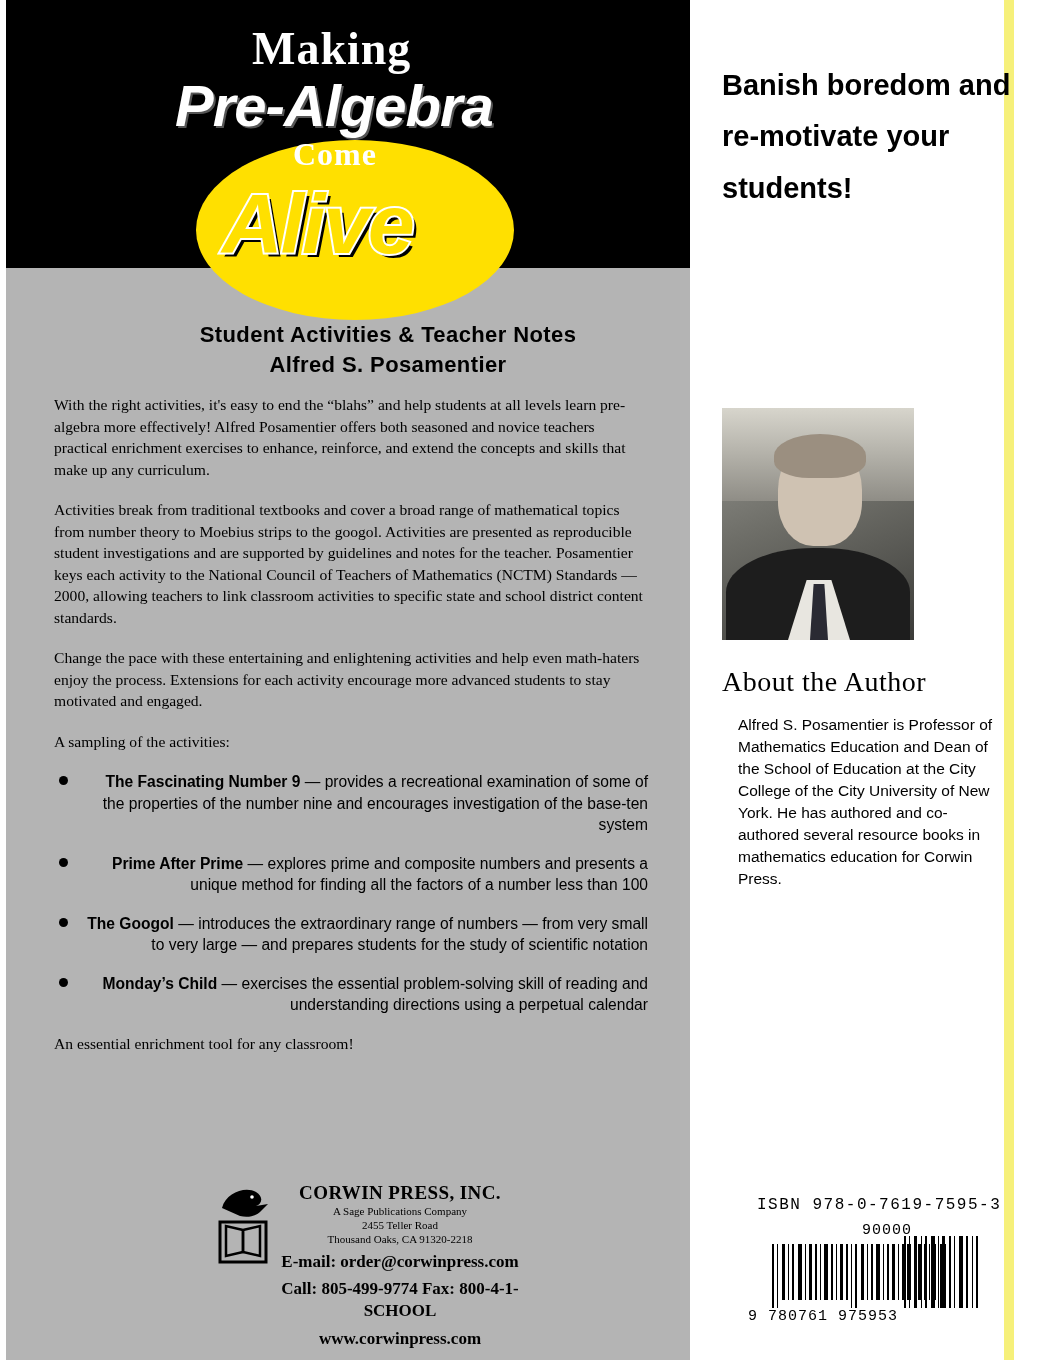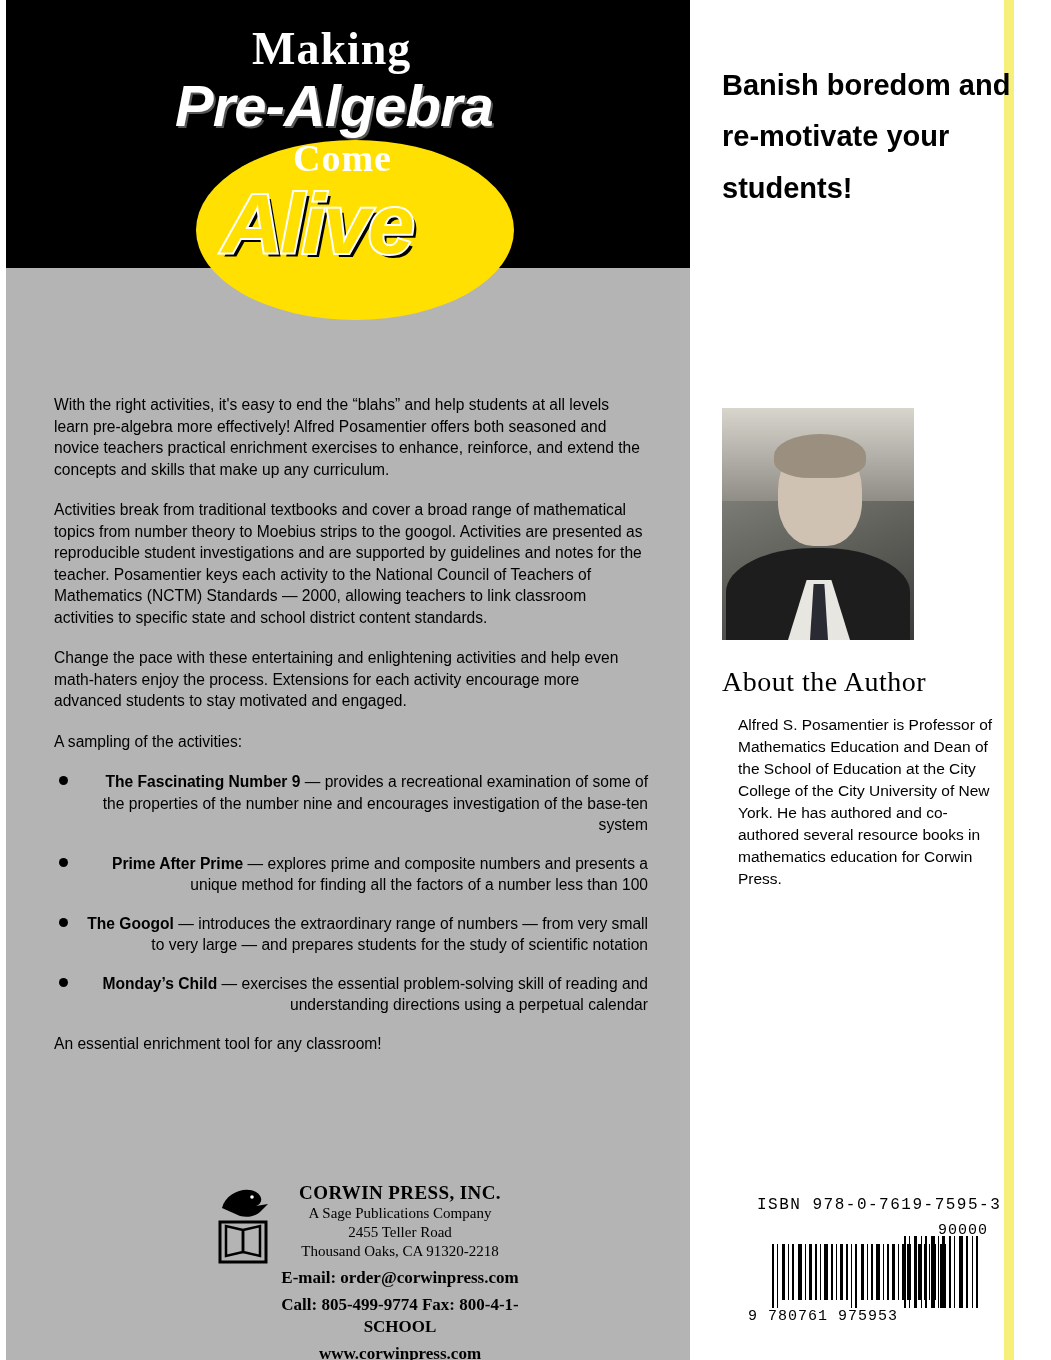--- a/index.html
+++ b/index.html
@@ -20,21 +20,21 @@
   
   .black-block{position:absolute;left:6px;top:0;width:684px;height:268px;background:#000000;}
 
   
   .yellow-ellipse{position:absolute;left:196px;top:140px;width:318px;height:180px;background:#ffe000;border-radius:50%;}
 
   
   .title-making{position:absolute;left:252px;top:22px;color:#ffffff;font-family:"Liberation Serif",serif;font-weight:bold;font-size:46px;letter-spacing:1px;}
   .title-pre{position:absolute;left:175px;top:72px;font-family:"Liberation Sans",sans-serif;font-style:italic;font-weight:bold;font-size:58px;color:#ffffff;
       -webkit-text-stroke:3px #000;paint-order:stroke fill;letter-spacing:-1px;text-shadow:2px 2px 0 #555;}
-  .title-come{position:absolute;left:293px;top:136px;color:#ffffff;font-family:"Liberation Serif",serif;font-weight:bold;font-size:38px;letter-spacing:1px;}
+  .title-come{position:absolute;left:293px;top:136px;color:#ffffff;font-family:"Liberation Serif",serif;font-weight:bold;font-size:32px;letter-spacing:1px;}
   .title-alive{position:absolute;left:222px;top:176px;font-family:"Liberation Sans",sans-serif;font-style:italic;font-weight:bold;font-size:84px;color:#ffe000;
       -webkit-text-stroke:4px #ffffff;paint-order:stroke fill;letter-spacing:-2px;}
   .title-alive-shadow{position:absolute;left:226px;top:180px;font-family:"Liberation Sans",sans-serif;font-style:italic;font-weight:bold;font-size:84px;color:#000000;letter-spacing:-2px;}
 
   
   .banish{position:absolute;left:722px;top:60px;width:300px;font-family:"Liberation Sans",sans-serif;font-weight:bold;font-size:29px;line-height:1.77;color:#000;}
 
   
   .photo{position:absolute;left:722px;top:408px;width:192px;height:232px;background:#7a7a7a;overflow:hidden;}
   .photo .bg{position:absolute;inset:0;background:linear-gradient(160deg,#9a9a94 0%,#6e6e68 45%,#3b3b38 100%);}
@@ -44,35 +44,35 @@
   .photo .hair{position:absolute;left:52px;top:26px;width:92px;height:44px;background:#9b8f80;border-radius:50% 50% 38% 38%;}
   .photo .shirt{position:absolute;left:66px;bottom:0;width:62px;height:60px;background:#e8e6e0;clip-path:polygon(30% 0,70% 0,100% 100%,0 100%);}
   .photo .tie{position:absolute;left:88px;bottom:0;width:18px;height:56px;background:#2a2a33;clip-path:polygon(20% 0,80% 0,100% 100%,0% 100%);}
 
   .about-title{position:absolute;left:722px;top:666px;font-family:"Liberation Serif",serif;font-size:28px;color:#000;letter-spacing:.5px;}
   .about-text{position:absolute;left:722px;top:714px;width:268px;font-size:15.5px;line-height:1.42;color:#000;margin-left:16px;}
 
   
   .subtitle{position:absolute;left:108px;top:320px;width:560px;text-align:center;font-weight:bold;font-size:22px;line-height:1.38;color:#000;letter-spacing:.4px;}
   .body-col{position:absolute;left:54px;top:394px;width:594px;color:#000;font-size:15.6px;line-height:1.38;}
-  .body-col p{margin:0 0 19px 0;}
+  .body-col p{margin:0 0 19px 0;font-family:Liberation Serif, serif;}
   .samp{margin-bottom:16px;}
   ul.acts{list-style:none;margin:0;padding:0;text-align:right;}
   ul.acts li{position:relative;padding-left:28px;margin-bottom:17px;}
   ul.acts li .bullet{position:absolute;left:5px;top:5px;width:9px;height:9px;border-radius:50%;background:#000;}
   ul.acts li b{font-weight:bold;}
   .pub-logo{position:absolute;left:212px;top:1182px;width:62px;height:86px;}
   .pub-lines{position:absolute;left:250px;top:1182px;width:300px;text-align:center;font-family:"Liberation Serif",serif;color:#000;}
   .pub-name{font-weight:bold;font-size:19px;letter-spacing:.4px;}
-  .pub-sub{font-size:15px;line-height:1.28;}
+  .pub-sub{font-size:11px;line-height:1.28;}
   .pub-contact{margin-top:5px;font-weight:bold;font-size:17px;line-height:1.3;text-align:center;}
 
   
   .isbn{position:absolute;left:757px;top:1196px;font-family:"Liberation Mono",monospace;font-size:16px;letter-spacing:1.5px;color:#000;}
-  .isbn2{position:absolute;left:938px;top:1222px;font-family:"Liberation Mono",monospace;font-size:15px;letter-spacing:1px;color:#000;}
+  .isbn2{position:absolute;left:862px;top:1222px;font-family:"Liberation Mono",monospace;font-size:15px;letter-spacing:1px;color:#000;}
   .barcode{position:absolute;left:770px;top:1244px;width:180px;height:64px;}
   .barcode2{position:absolute;left:902px;top:1236px;width:78px;height:72px;}
   .isbn-bottom{position:absolute;left:748px;top:1308px;font-family:"Liberation Mono",monospace;font-size:15px;letter-spacing:1px;color:#000;}
 </style>
 </head>
 <body>
 
 <div class="page">
 
   <div class="gray-body"></div>
@@ -98,20 +98,24 @@
     <div class="shoulder"></div>
     <div class="shirt"></div>
     <div class="tie"></div>
     <div class="head"></div>
     <div class="hair"></div>
   </div>
 
   <div class="about-title">About the Author</div>
   <div class="about-text">Alfred S. Posamentier is Professor of Mathematics Education and Dean of the School of Education at the City College of the City University of New York.  He has authored and co-authored several resource books in mathematics education for Corwin Press.</div>
 
+  <div class="subtitle">
+    <div>Student Activities &amp; Teacher Notes</div>
+    <div>Alfred S. Posamentier</div>
+  </div>
 
   <div class="body-col">
     <p>With the right activities, it's easy to end the “blahs” and help students at all levels learn pre-algebra more effectively!  Alfred Posamentier offers both seasoned and novice teachers practical enrichment exercises to enhance, reinforce, and extend the concepts and skills that make up any curriculum.</p>
     <p>Activities break from traditional textbooks and cover a broad range of mathematical topics from number theory to Moebius strips to the googol. Activities are presented as reproducible student investigations and are supported by guidelines and notes for the teacher.  Posamentier keys each activity to the National Council of Teachers of Mathematics (NCTM) Standards — 2000, allowing teachers to link classroom activities to specific state and school district content standards.</p>
     <p>Change the pace with these entertaining and enlightening activities and help even math-haters enjoy the process. Extensions for each activity encourage more advanced students to stay motivated and engaged.</p>
     <p class="samp">A sampling of the activities:</p>
     <ul class="acts">
       <li><span class="bullet"></span><b>The Fascinating Number 9</b><span> — provides a recreational examination of some of the properties of the number nine and encourages investigation of the base-ten system</span></li>
       <li><span class="bullet"></span><b>Prime After Prime</b><span> — explores prime and composite numbers and presents a unique method for finding all the factors of a number less than 100</span></li>
       <li><span class="bullet"></span><b>The Googol</b><span> — introduces the extraordinary range of numbers — from very small to very large — and prepares students for the study of scientific notation</span></li>

